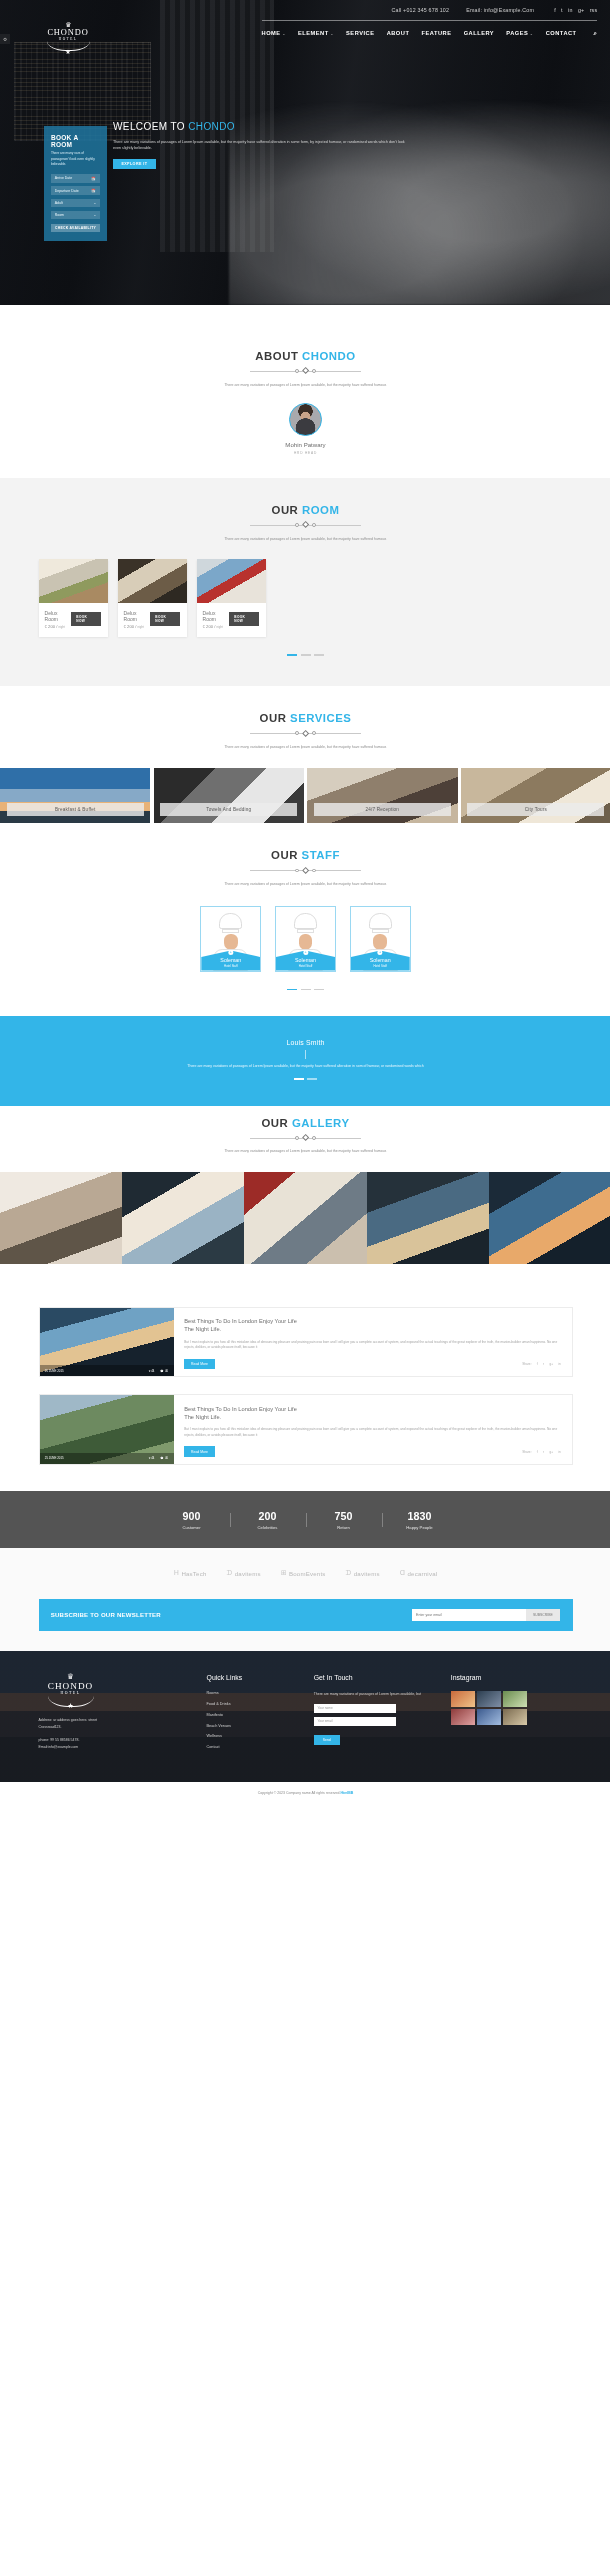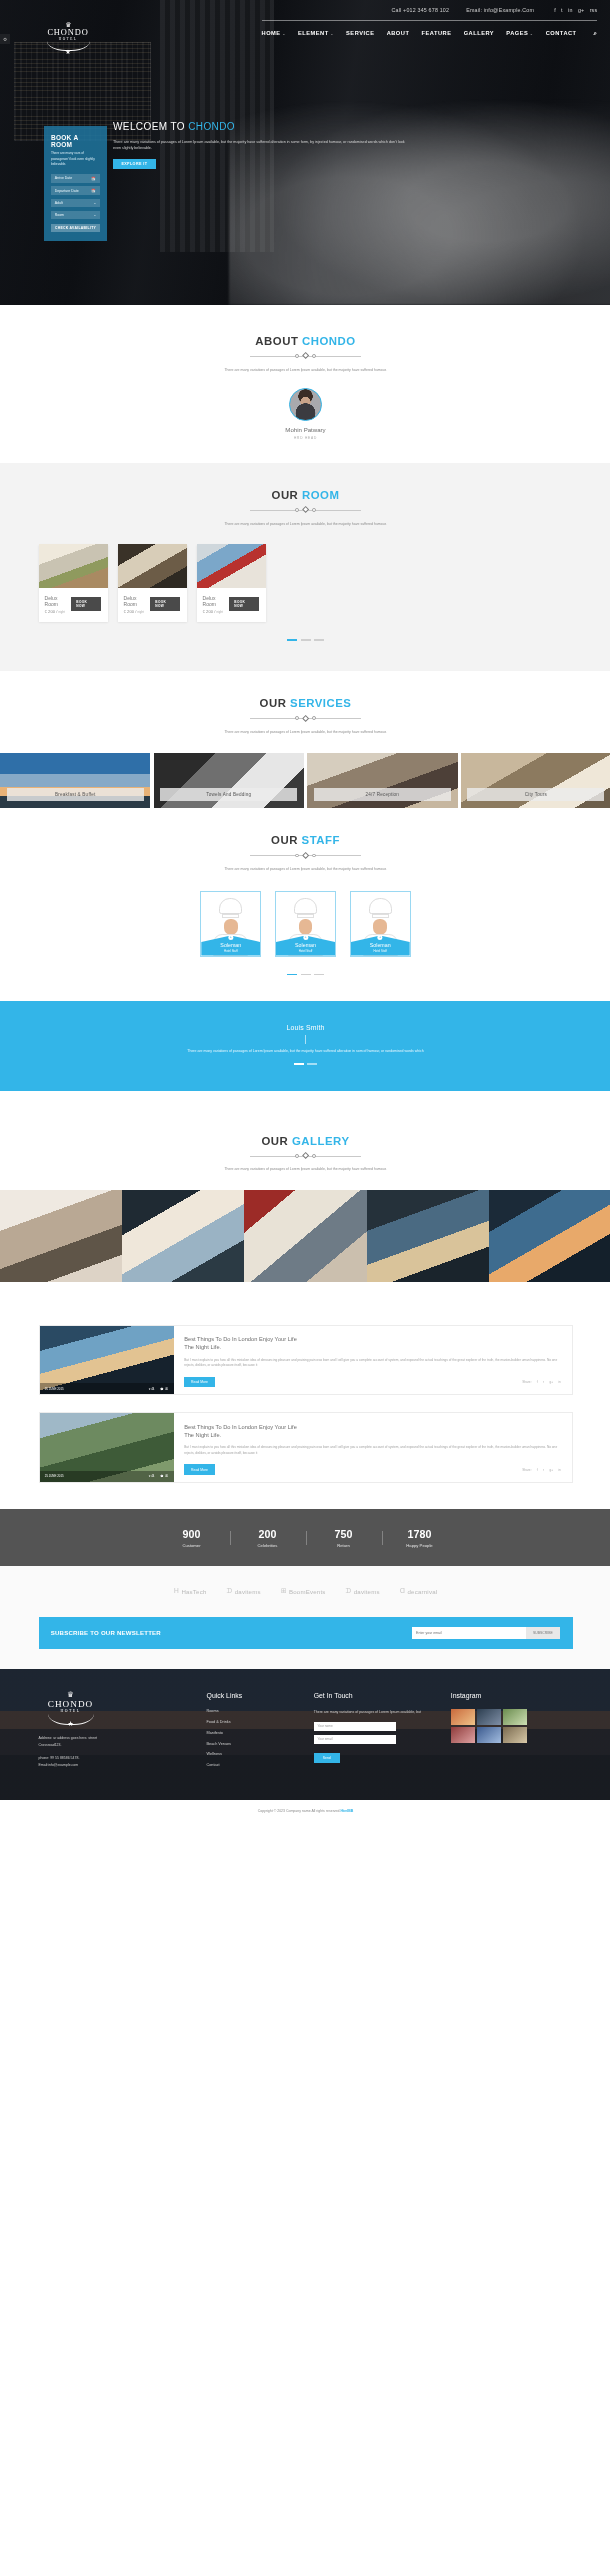--- a/index.html
+++ b/index.html
@@ -143,21 +143,21 @@
     border:0.8px solid #9f9f9f; border-radius:50%;
   }
   .divider .dot.l{ left:45px; } .divider .dot.r{ right:45px; }
   .divider .dia{
     position:absolute; left:50%; top:1.1px; width:5.3px;height:5.3px;margin-left:-2.7px;
     background:#fff; border:0.8px solid #7a7a7a; transform:rotate(45deg);
   }
   .sect-sub { text-align:center; font-size:3.5px; color:#8b8b8b; margin-top:6.9px; line-height:6.1px;}
 
   
-  .about { padding:30px 0 23px; background:#fff; }
+  .about { padding:45px 0 23px; background:#fff; }
   .about .person { text-align:center; margin-top:15.3px; }
   .avatar {
     width:33px;height:33px;border-radius:50%;margin:0 auto;
     border:1.5px solid #33b5e8;
     background:
       radial-gradient(circle at 50% 78%, #3b3b40 0 34%, rgba(0,0,0,0) 35%),
       radial-gradient(circle at 50% 42%, #c9a48a 0 21%, rgba(0,0,0,0) 22%),
       radial-gradient(circle at 50% 24%, #3a2d26 0 25%, rgba(0,0,0,0) 26%),
       #a9a9ad;
   }
@@ -244,21 +244,21 @@
   
   .testi { background:#33b5e8; padding:23px 0 26px; text-align:center; color:#fff; }
   .testi .tname { font-size:6.9px; letter-spacing:0.2px; }
   .testi .tline { width:0.8px;height:9.2px;background:rgba(255,255,255,.6);margin:3.8px auto; }
   .testi .ttext { font-size:3.5px; line-height:6.1px; width:328px; margin:0 auto; color:#eaf8ff; }
   .testi .tdots { display:flex; gap:3.8px; justify-content:center; margin-top:9.2px; }
   .testi .tdots i { width:10px;height:1.5px;background:rgba(255,255,255,.55);display:block; }
   .testi .tdots i.on{ background:#fff; }
 
   
-  .gallery { padding:44px 0 0; background:#fff; }
+  .gallery { padding:11px 0 0; background:#fff; }
   .galgrid { display:flex; width:611px; margin-top:17px; }
   .galcell { flex:1; height:92px; background-size:cover; }
   .g1{background:linear-gradient(160deg,#efe9e1 0 30%,#b9a894 30% 58%,#5f5548 58% 80%,#ddd3c6 80% 100%);}
   .g2{background:linear-gradient(150deg,#1f2a33 0 28%,#efe7da 28% 52%,#9ab3c4 52% 74%,#2b3a44 74% 100%);}
   .g3{background:linear-gradient(140deg,#9c2b27 0 22%,#e8e2d6 22% 50%,#6e7b86 50% 74%,#cbbfae 74% 100%);}
   .g4{background:linear-gradient(160deg,#25313a 0 30%,#4a6a82 30% 55%,#d9c39a 55% 74%,#1a242c 74% 100%);}
   .g5{background:linear-gradient(150deg,#1b2a38 0 26%,#3e6c8f 26% 52%,#e8a96a 52% 70%,#14202b 70% 100%);}
 
   
   .news { padding:26px 0 26px; background:#fff; }
@@ -713,21 +713,21 @@
     </div>
     <div class="counter">
       <div class="num">200</div>
       <div class="lbl">Celebrities</div>
     </div>
     <div class="counter">
       <div class="num">750</div>
       <div class="lbl">Return</div>
     </div>
     <div class="counter">
-      <div class="num">1780</div>
+      <div class="num">1830</div>
       <div class="lbl">Happy People</div>
     </div>
   </section>
 
   <section class="brands">
     <span class="brandlogo">
         <span class="mark">ᕼ</span>
         <span>HasTech</span>
       </span>
     <span class="brandlogo">

